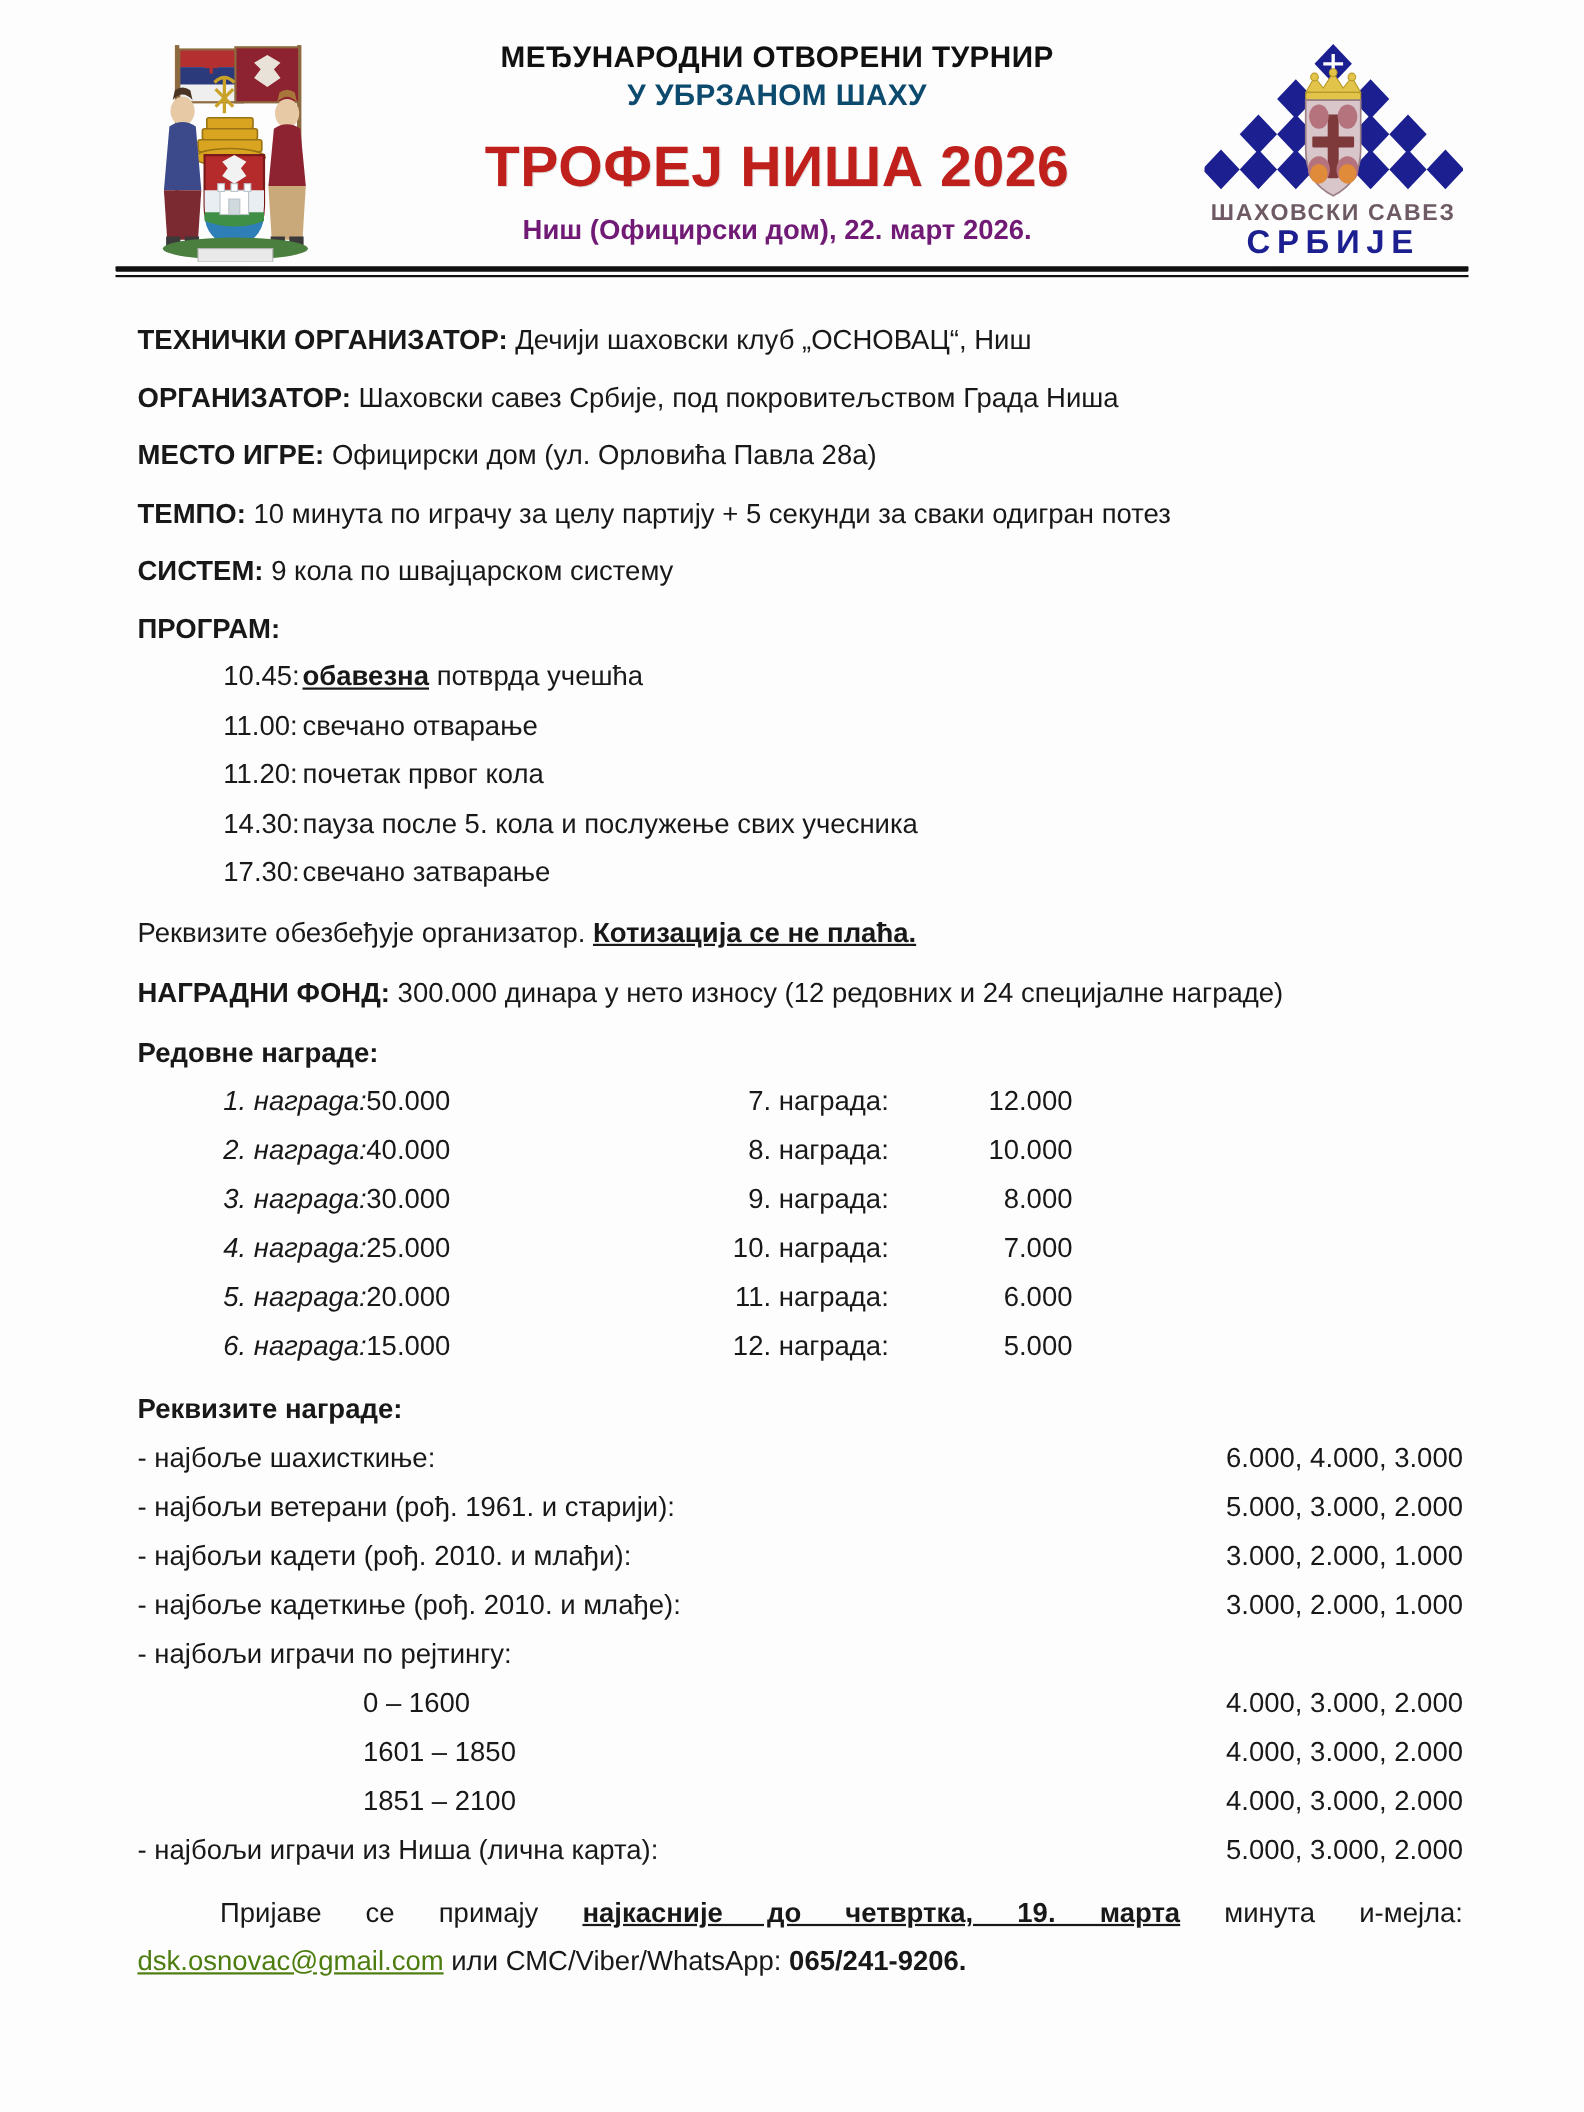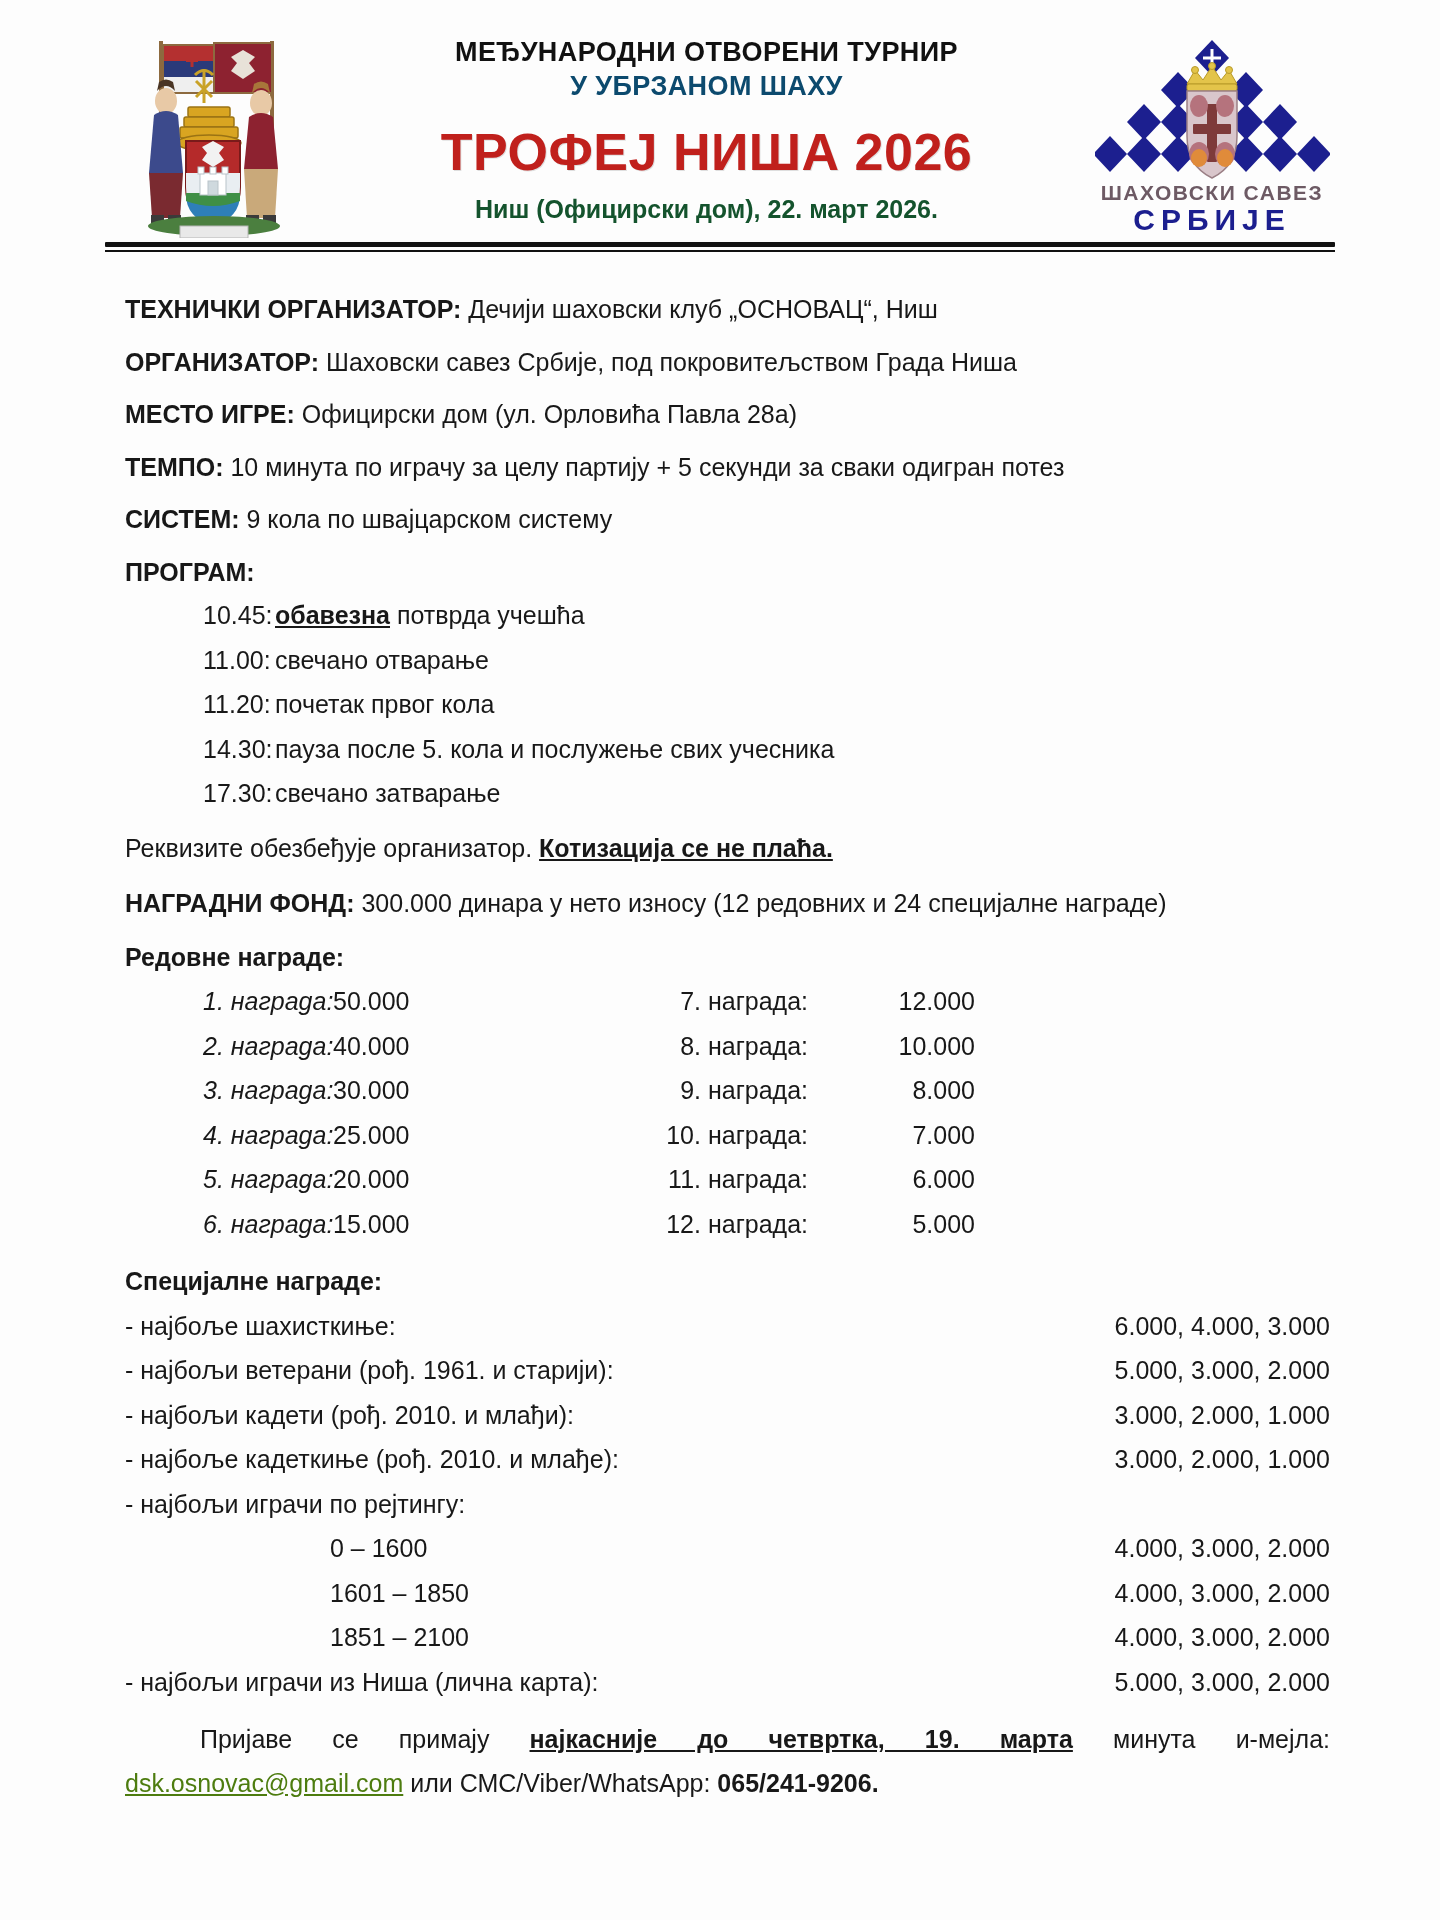--- a/index.html
+++ b/index.html
@@ -64,21 +64,21 @@
     font-weight: bold;
     color: #c0201c;
     letter-spacing: 0.5px;
     line-height: 1.05;
     margin-bottom: 14px;
     text-shadow: 1px 1px 0 rgba(0,0,0,0.12);
   }
   .title-sub {
     font-size: 25px;
     font-weight: bold;
-    color: #14532d;
+    color: #701a75;
     line-height: 1.2;
   }
   .fed-logo {
     width: 235px;
     height: 205px;
     flex: 0 0 235px;
     position: relative;
   }
   .hr-rule {
     margin: 10px 105px 0 105px;
@@ -412,21 +412,21 @@
         <div></div>
         <div class="pz-right-label">11. награда:</div>
         <div class="pz-right-val">6.000</div>
         <div class="pz-label">6. награда:</div>
         <div class="pz-val">15.000</div>
         <div></div>
         <div class="pz-right-label">12. награда:</div>
         <div class="pz-right-val">5.000</div>
       </div>
 
-    <div class="sect-head">Специјалне награде:</div>
+    <div class="sect-head">Реквизите награде:</div>
     <div id="special-prizes-list">
         <div class="spec-row">
           <div class="spec-name">- најбоље шахисткиње:</div>
           <div class="spec-vals">6.000,  4.000,  3.000</div>
         </div>
         <div class="spec-row">
           <div class="spec-name">- најбољи ветерани (рођ. 1961. и старији):</div>
           <div class="spec-vals">5.000,  3.000,  2.000</div>
         </div>
         <div class="spec-row">

